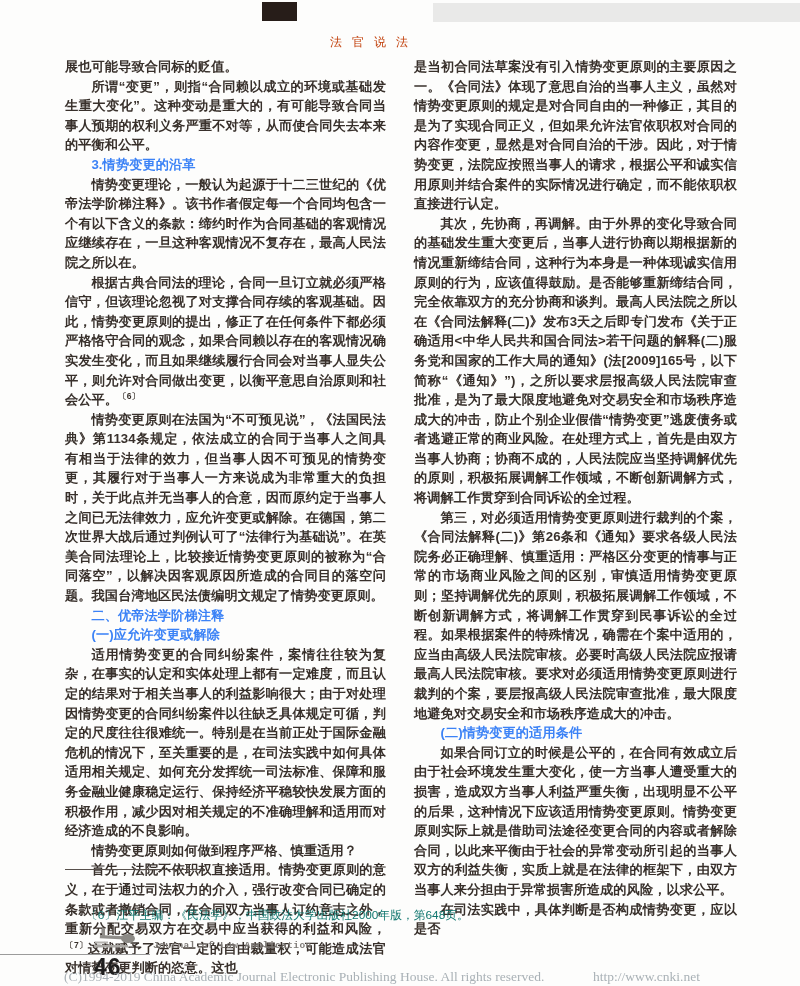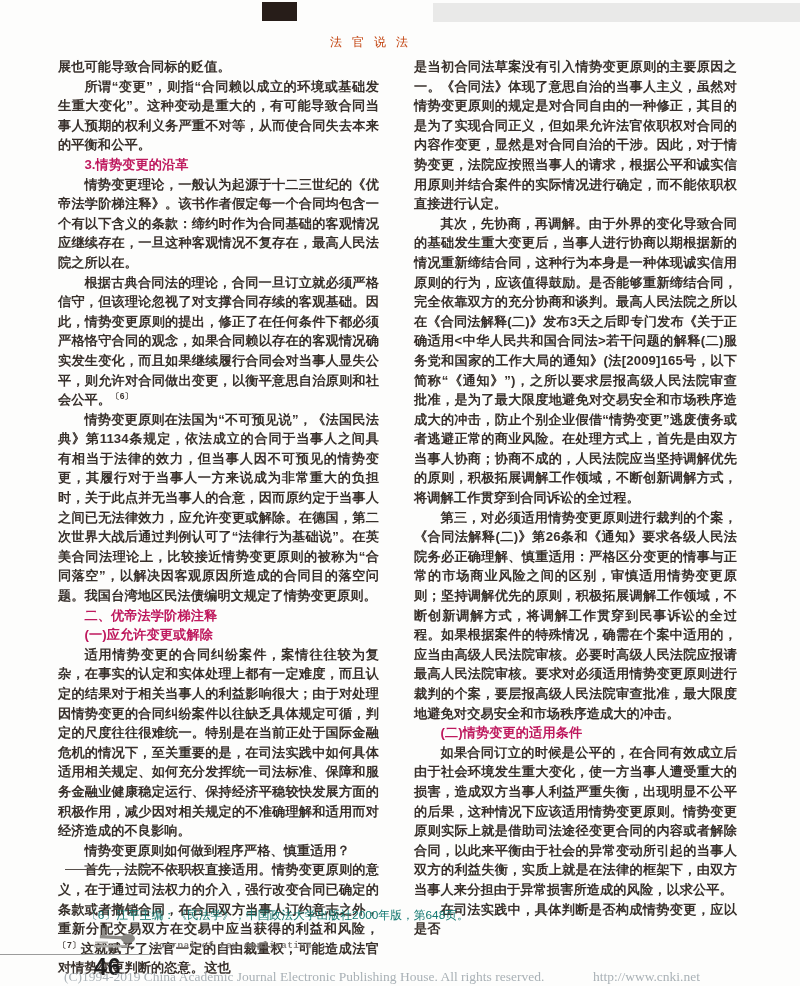--- a/index.html
+++ b/index.html
@@ -7,25 +7,25 @@
     position:relative; width:800px; height:986px;
     background:#fdfdfc; overflow:hidden;
     font-family:"Liberation Sans", sans-serif;
   }
   
   .header-block { position:absolute; left:262px; top:2px; width:35px; height:19px; background:#271d19; }
   .header-title { position:absolute; left:330px; top:6px; font-size:12px; color:#c2410c; letter-spacing:10px; font-weight:500; white-space:nowrap;margin-top:28px; }
   .header-bar { position:absolute; left:433px; top:3px; width:367px; height:19px; background:#e9e9e8; }
   
   .col { position:absolute; top:57px; color:#38302b; }
-  .col-left  { left:58px;  width:321px; }
+  .col-left  { left:65px;  width:321px; }
   .col-right { left:414px; width:323px; }
   .col p { margin:0; font-size:13.2px; line-height:19.6px; text-align:justify; font-weight:600; letter-spacing:0.1px; }
   .ind  { text-indent:2em; }
-  .head { font-weight:800; color:#be185d; }
+  .head { font-weight:800; color:#3b82f6; }
   sup.ref { font-size:8.5px; vertical-align:super; line-height:0; font-weight:600; }
   
   .footnote-rule { position:absolute; left:65px; top:869px; width:140px; height:0; border-top:1.5px solid #57504b; }
   .footnotes { position:absolute; left:86px; top:904px; width:640px; color:#0f766e; }
   .footnotes p { margin:0; font-size:11.8px; line-height:22px; font-weight:500; text-align:left; }
   
   .journal-logo { position:absolute; left:92px; top:925px; width:46px; height:26px; }
   .journal-name { position:absolute; left:153px; top:940px; font-size:9.5px; color:#7e7a76; font-weight:600; letter-spacing:0.4px;font-family:Liberation Mono, monospace; }
   .footer-line { position:absolute; left:0; top:954px; width:150px; height:0; border-top:1px solid #9b9b9b; }
   .page-number { position:absolute; left:94px; top:954px; font-size:23px; font-weight:700; color:#1f1f1f; letter-spacing:1px; }

